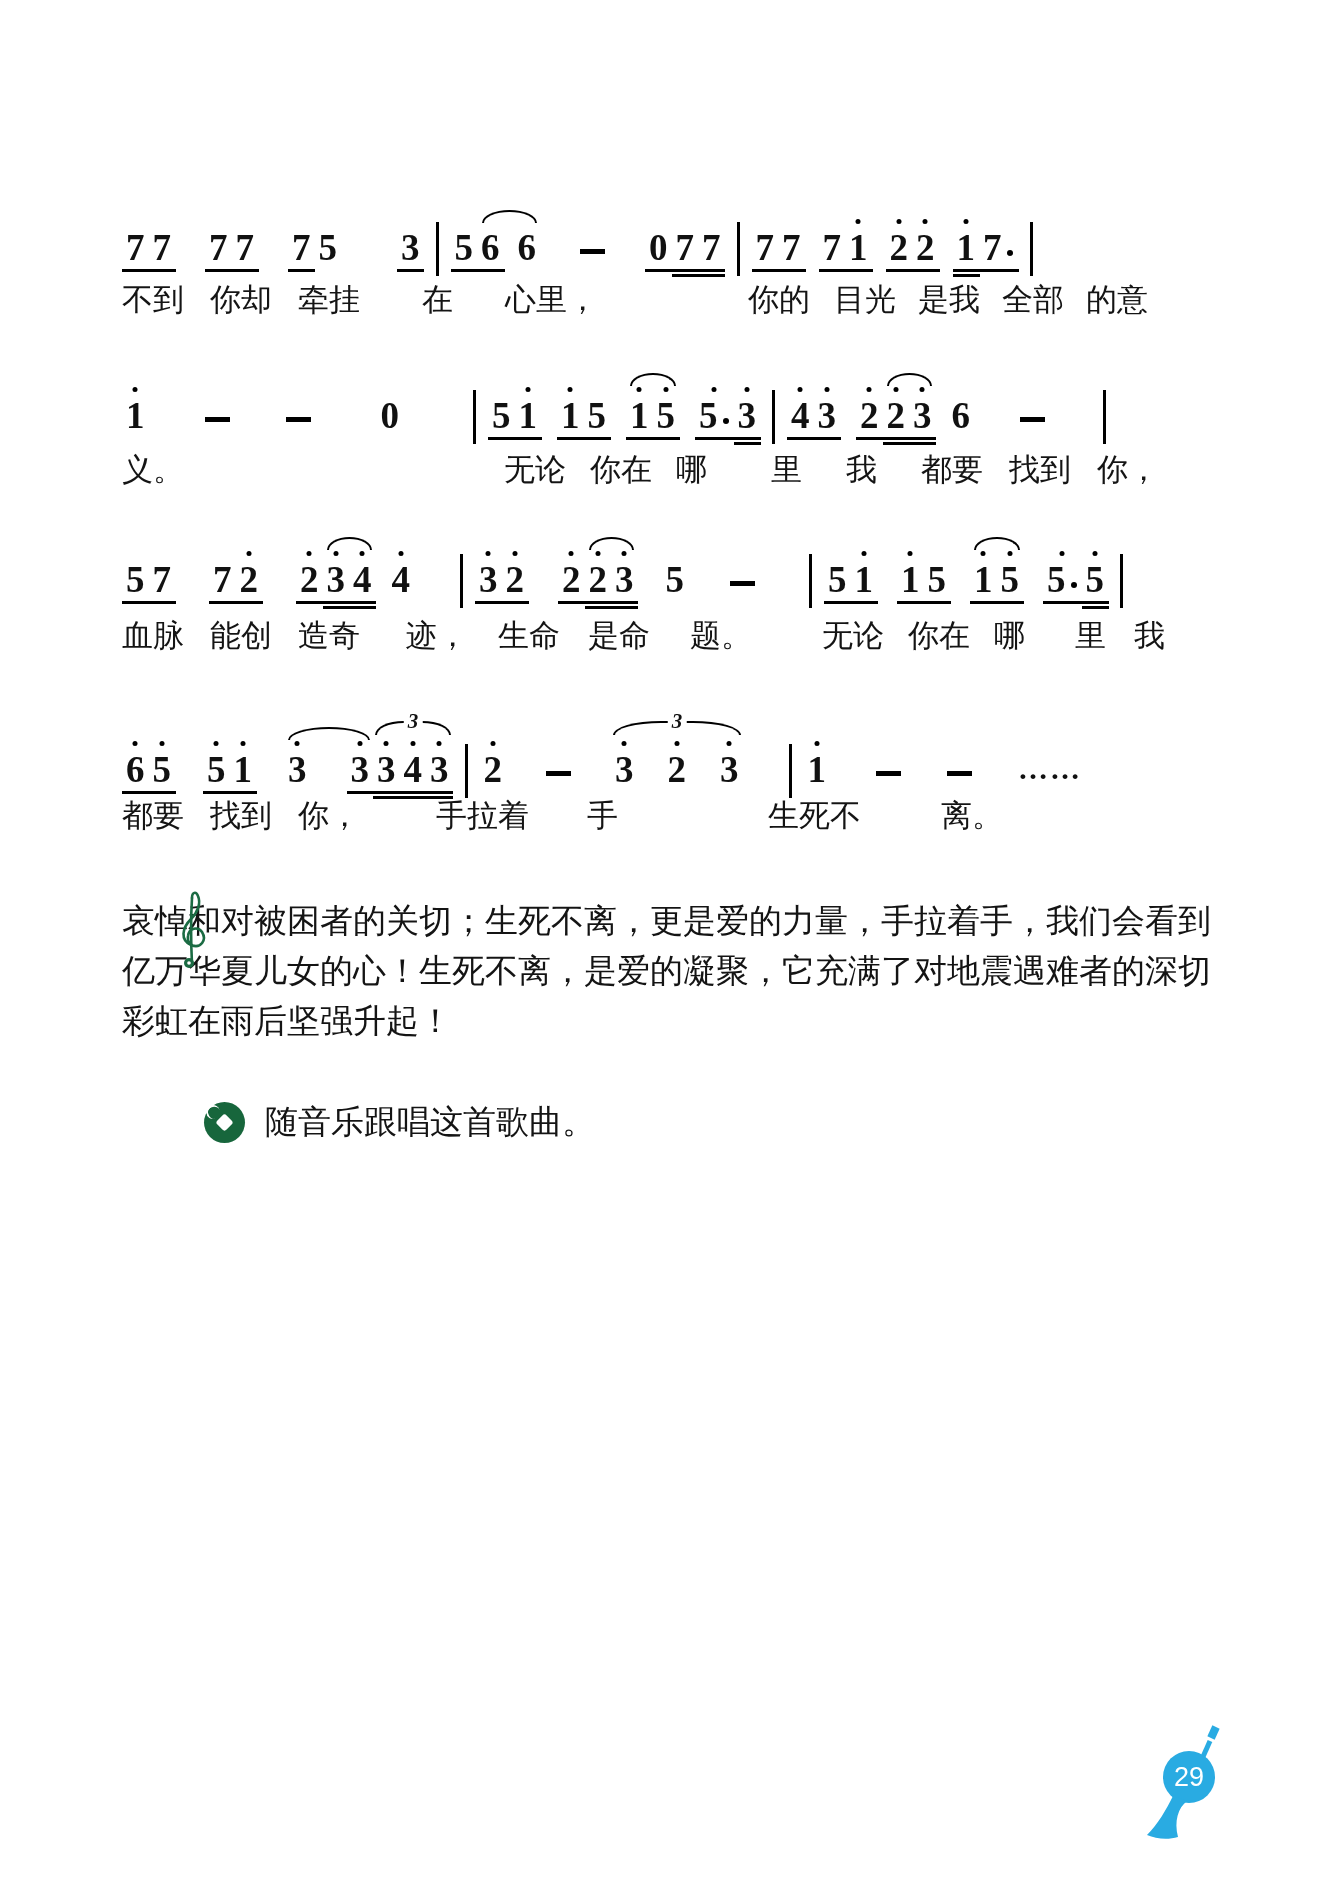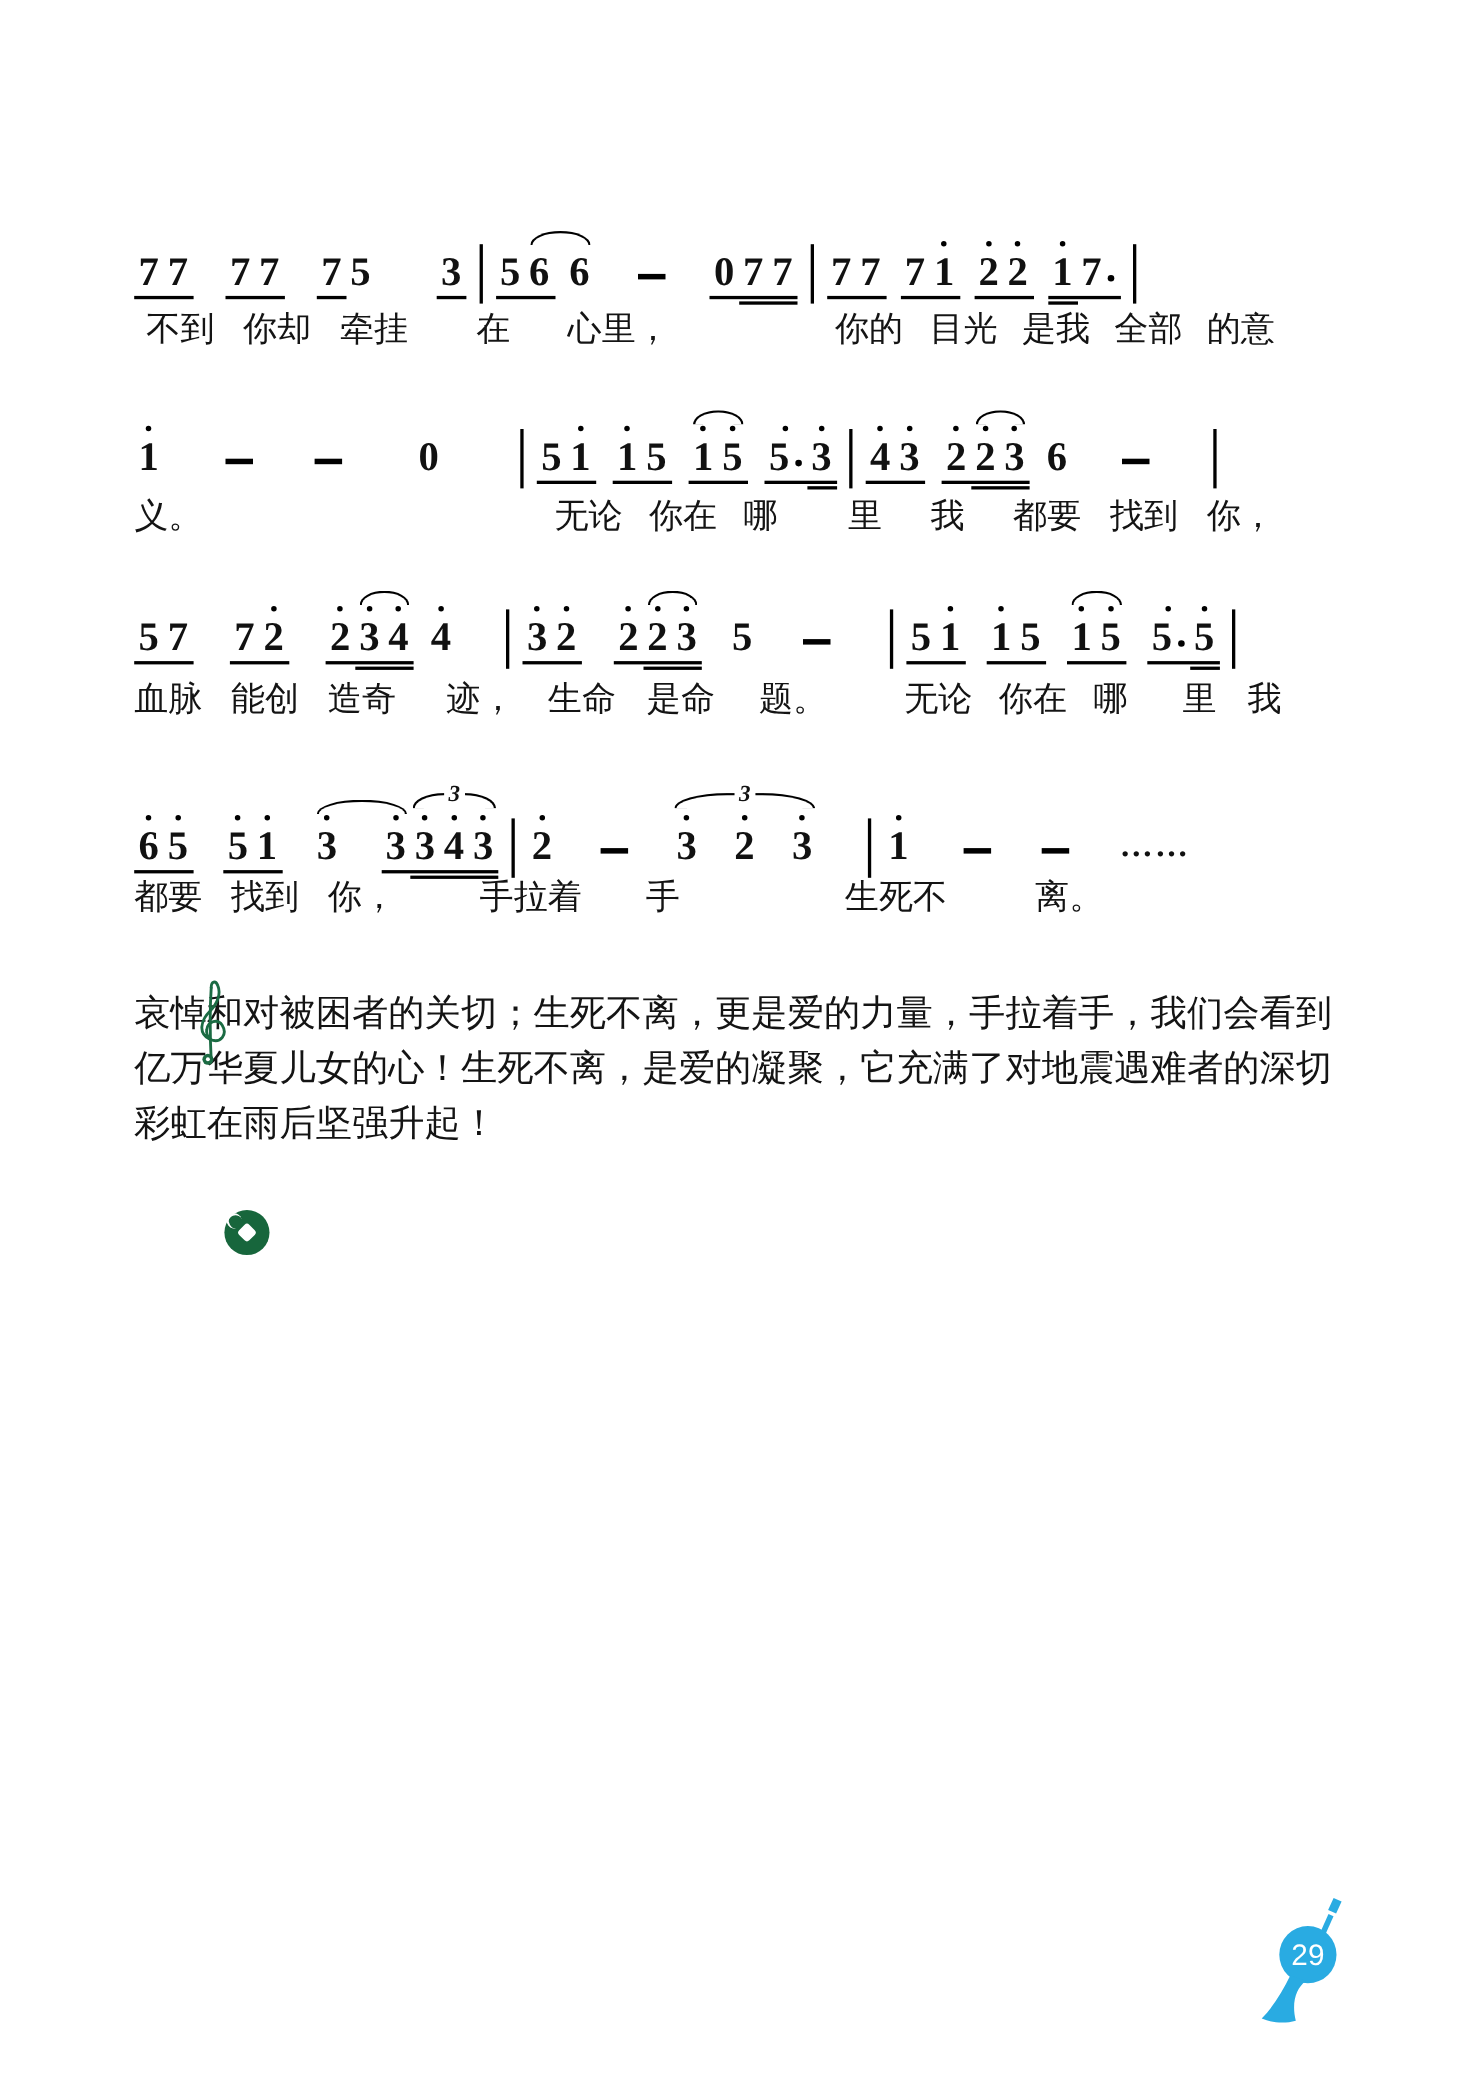--- a/index.html
+++ b/index.html
@@ -154,21 +154,21 @@
           <span class="note">
             <span class="dig">7</span>
             <span class="adot"></span>
           </span>
           <span class="beam" style="left: 0px; width: 66px; bottom: -6px;"></span>
           <span class="beam" style="left: 0px; width: 27px; bottom: -11px;"></span>
         </span>
         <span class="bar"></span>
       </div>
       <div class="lyr" style="top: 282px;">
-        <span style="margin-left: 11px;">不到</span>
+        <span style="margin-left: 0px;">不到</span>
         <span style="margin-left: 26px;">你却</span>
         <span style="margin-left: 26px;">牵挂</span>
         <span style="margin-left: 62px;">在</span>
         <span style="margin-left: 52px;">心里，</span>
         <span style="margin-left: 150px;">你的</span>
         <span style="margin-left: 24px;">目光</span>
         <span style="margin-left: 22px;">是我</span>
         <span style="margin-left: 22px;">全部</span>
         <span style="margin-left: 22px;">的意</span>
       </div>
@@ -558,20 +558,21 @@
     <div class="pline">哀悼和对被困者的关切；生死不离，更是爱的力量，手拉着手，我们会看到</div>
     <div class="pline">亿万华夏儿女的心！生死不离，是爱的凝聚，它充满了对地震遇难者的深切</div>
     <div class="pline">彩虹在雨后坚强升起！</div>
   </div>
 
   <div class="activity">
     <span class="cdicon">
       <span class="hole"></span>
       <span class="shine"></span>
     </span>
+    <span class="atext">随音乐跟唱这首歌曲。</span>
   </div>
 
   <svg class="horn" viewBox="0 0 92 132">
     <g>
       <path d="M60 37 L68 19" stroke="#29abe2" stroke-width="5" fill="none"></path>
       <path d="M69 16 L74 5" stroke="#29abe2" stroke-width="8" fill="none"></path>
       <circle cx="47" cy="55" r="26" fill="#29abe2"></circle>
       <path d="M31 74 C24 88 16 102 5 113 C14 117 26 118 36 115 C32 99 36 86 45 79 Z" fill="#29abe2"></path>
       <text x="47" y="64" text-anchor="middle" font-family="Liberation Sans, sans-serif" font-size="27" fill="#ffffff">29</text>
     </g>

